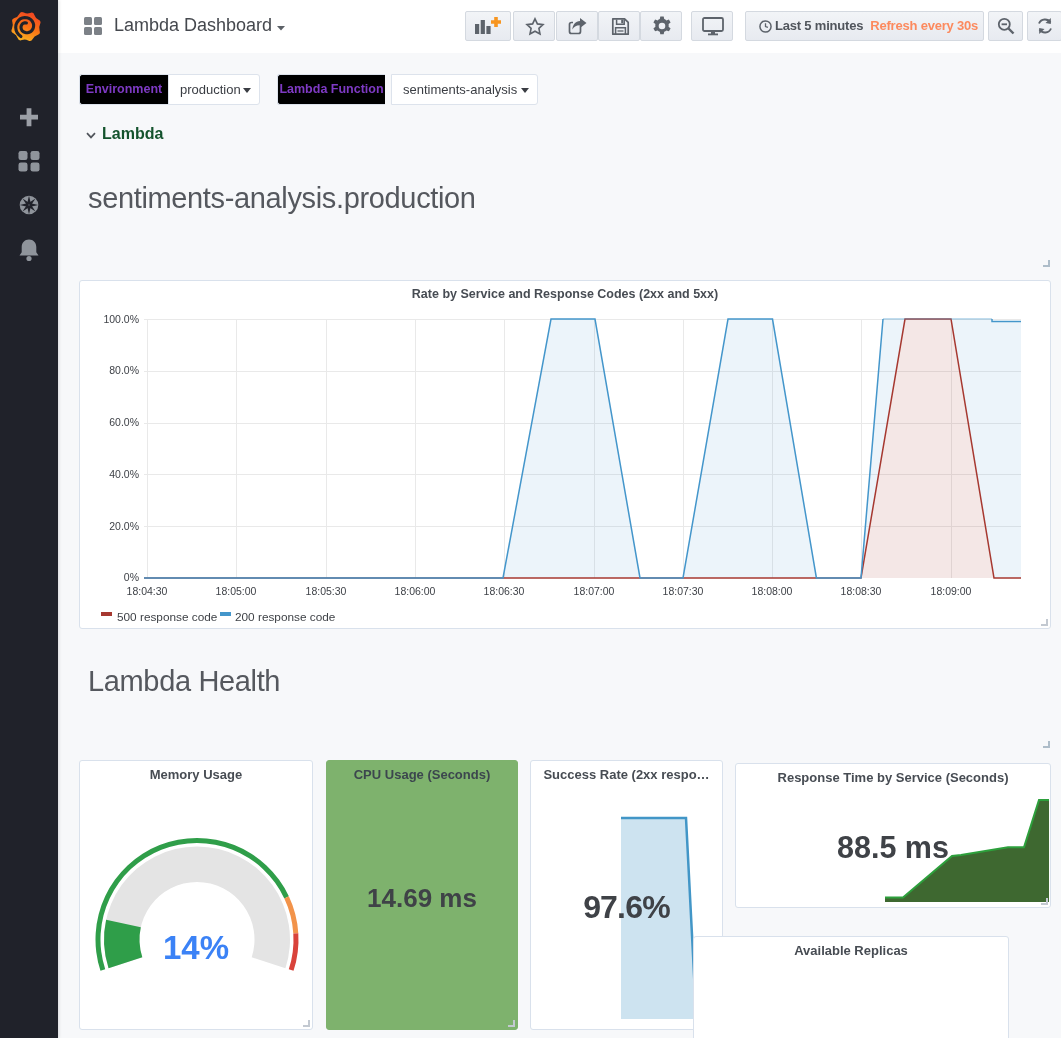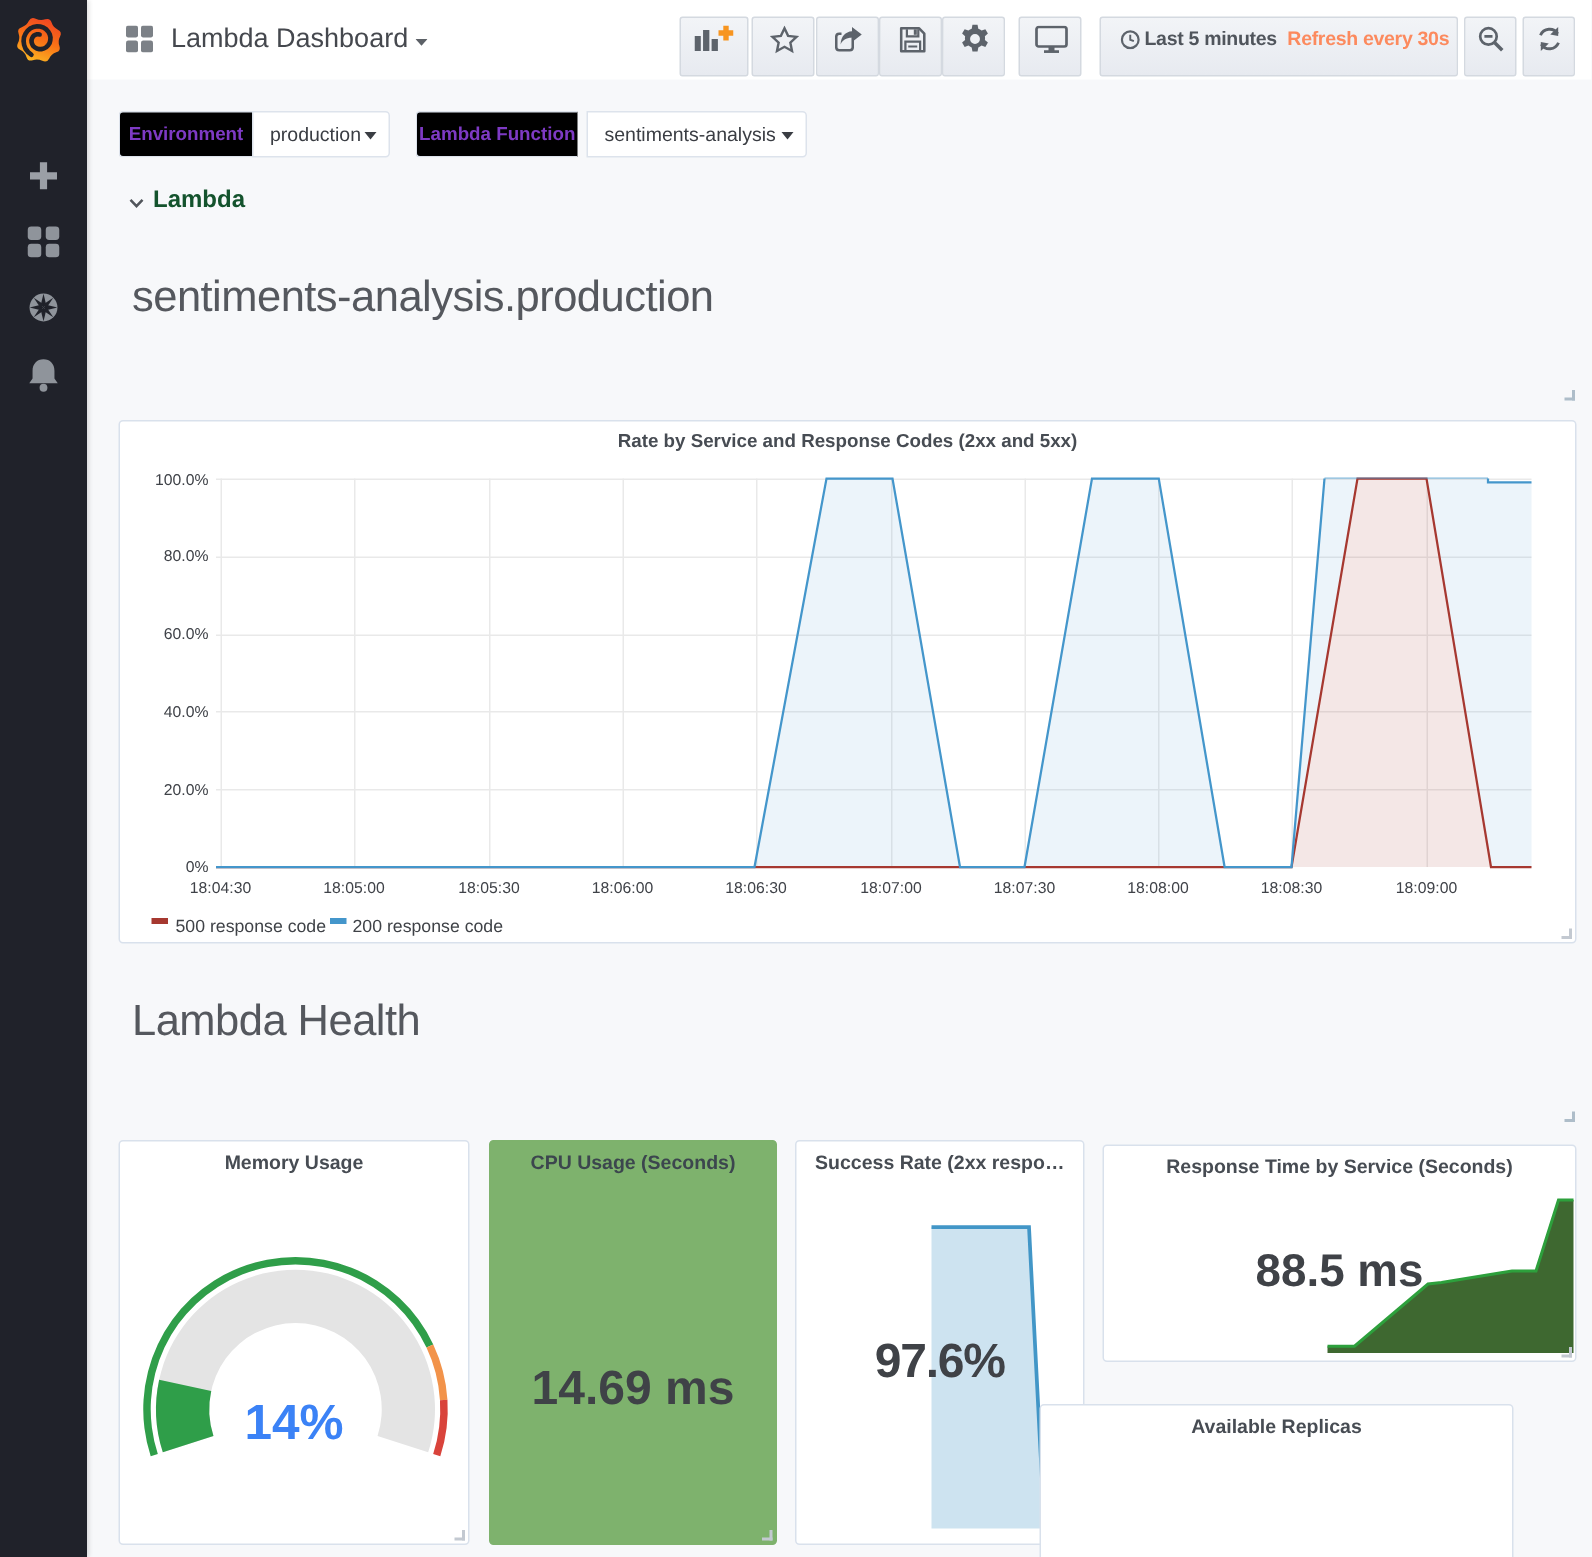--- a/index.html
+++ b/index.html
@@ -7,21 +7,21 @@
   body { font-family:"Liberation Sans", sans-serif; background:#f7f8fa; position:relative; }
   .abs { position:absolute; }
 
   
   #sidebar { left:0; top:0; width:58px; height:1038px; background:#20222a; z-index:5; box-shadow:1px 0 3px rgba(0,0,0,0.12); }
   .sideicon { position:absolute; left:0; width:58px; text-align:center; }
 
   
   #navbar { left:58px; top:0; width:1003px; height:53px; background:#ffffff; }
   #navtitle { position:absolute; left:56px; top:15px; font-size:18px; color:#45484e; }
-  .btn { position:absolute; top:11px; height:40px; background:linear-gradient(#f2f4f7,#e7eaf0); border:1px solid #d4d9e0; border-radius:2px; }
+  .btn { position:absolute; top:11px; height:30px; background:linear-gradient(#f2f4f7,#e7eaf0); border:1px solid #d4d9e0; border-radius:2px;margin-left:12px; }
 
   
   .chiplabel { position:absolute; top:74px; height:31px; background:#000000; border:1px solid #dde3ec; border-right:0; border-radius:3px 0 0 3px; color:#7e3ac4; font-weight:bold; font-size:12.5px; line-height:29px; text-align:center; }
   .chipval { position:absolute; top:74px; white-space:nowrap; height:31px; background:#fff; border:1px solid #dde3ec; border-radius:0 3px 3px 0; color:#3a3d43; font-size:13px; line-height:29px; padding-left:11px; }
   .chipcaret { position:absolute; right:8px; top:13px; width:0; height:0; border-left:4.5px solid transparent; border-right:4.5px solid transparent; border-top:5px solid #3a3d43; }
 
   .h1 { position:absolute; left:88px; font-size:29px; letter-spacing:-0.35px; color:#55585e; }
 
   .panel { position:absolute; background:#fff; border:1px solid #d9e1ec; border-radius:3px; }
   .ptitle { position:absolute; left:0; right:0; top:6px; text-align:center; font-size:13px; font-weight:bold; color:#474c53; }
@@ -242,21 +242,21 @@
       <path fill="#2f9e49" d="M20.47,209.87 A101.5,101.5 0 0 1 208.84,135.28 L204.32,137.41 A96.5,96.5 0 0 0 25.22,208.32 Z"></path>
       <path fill="#f2934a" d="M208.84,135.28 A101.5,101.5 0 0 1 218.30,172.13 L213.31,172.44 A96.5,96.5 0 0 0 204.32,137.41 Z"></path>
       <path fill="#d9433b" d="M218.30,172.13 A101.5,101.5 0 0 1 213.53,209.87 L208.78,208.32 A96.5,96.5 0 0 0 213.31,172.44 Z"></path>
     </svg>
     <div class="bigval" style="top:168px; font-size:33px; color:#3b82f6;">14%</div>
     <div class="corner"></div>
   </div>
 
   <div class="panel" style="left:326px; top:760px; width:192px; height:270px; background:#7eb26d; border-color:#7eb26d;">
     <div class="ptitle" style="color:#3c464e;">CPU Usage (Seconds)</div>
-    <div class="bigval" style="top:122px; font-size:32px;margin-top:24px;">14.69 ms</div>
+    <div class="bigval" style="top:122px; font-size:26px;">14.69 ms</div>
     <div class="corner"></div>
   </div>
 
   <div class="panel" style="left:530px; top:760px; width:193px; height:270px;">
     <div class="ptitle">Success Rate (2xx respo…</div>
     <svg class="abs" style="left:0; top:0" width="191" height="268" viewBox="0 0 191 268">
       <path fill="rgba(62,148,198,0.26)" d="M90,57 L155,57 L165,252 L173,252 L182,225 L188,225 L188,258 L90,258 Z"></path>
       <path fill="none" stroke="#4296c7" stroke-width="2.5" d="M90,57 L155,57 L165,252 L173,252 L182,225 L188,225"></path>
     </svg>
     <div class="bigval" style="top:128px; font-size:32px; letter-spacing:-0.8px;">97.6%</div>

